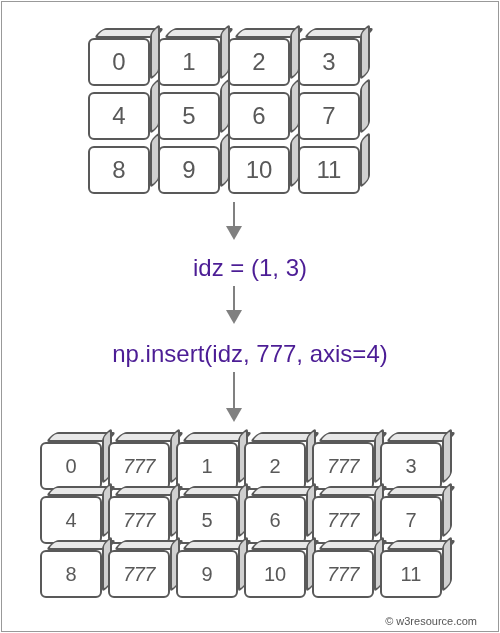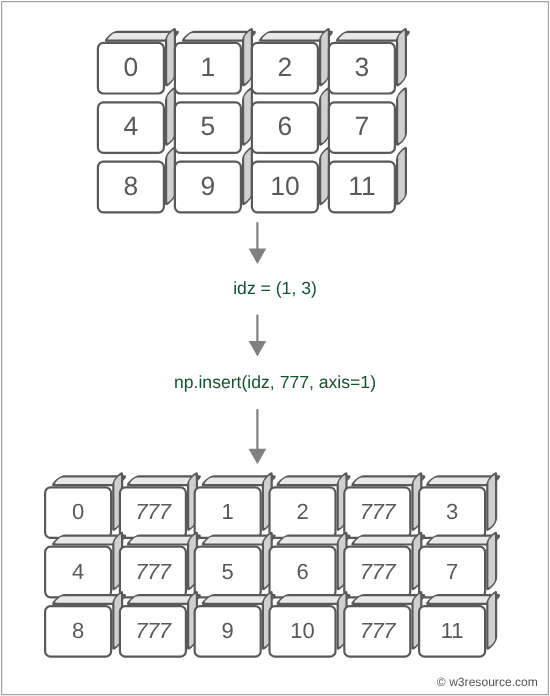--- a/index.html
+++ b/index.html
@@ -99,29 +99,29 @@
     border-top: 14px solid #808080;
   }
   .arrow1 { top: 200px; left: 232px; height: 36px; }
   .arrow2 { top: 284px; left: 232px; height: 36px; }
   .arrow3 { top: 370px; left: 232px; height: 48px; }
 
   .caption {
     position: absolute;
     left: 0; right: 0;
     text-align: center;
-    font-size: 16px;
-    color: #14532d;
+    font-size: 24px;
+    color: #4c1d95;
   }
   .cap1 { top: 252px; }
   .cap2 { top: 338px; }
 
   .credit {
     position: absolute;
-    right: 9px;
+    right: 21px;
     bottom: 4px;
     font-size: 11px;
     color: #555;
   }
 </style>
 </head>
 <body>
 
 <div class="frame">
 
@@ -183,21 +183,21 @@
           <div class="face-right"></div>
           <div class="face-front">11</div>
         </div>
     </div>
   </div>
 
   <div class="arrow arrow1"></div>
   <div class="caption cap1">idz = (1, 3)</div>
 
   <div class="arrow arrow2"></div>
-  <div class="caption cap2">np.insert(idz, 777, axis=1)</div>
+  <div class="caption cap2">np.insert(idz, 777, axis=4)</div>
 
   <div class="arrow arrow3"></div>
 
   <div class="grid-bot">
     <div class="row">
       <div class="cube3d">
           <div class="face-top"></div>
           <div class="face-right"></div>
           <div class="face-front">0</div>
         </div>

